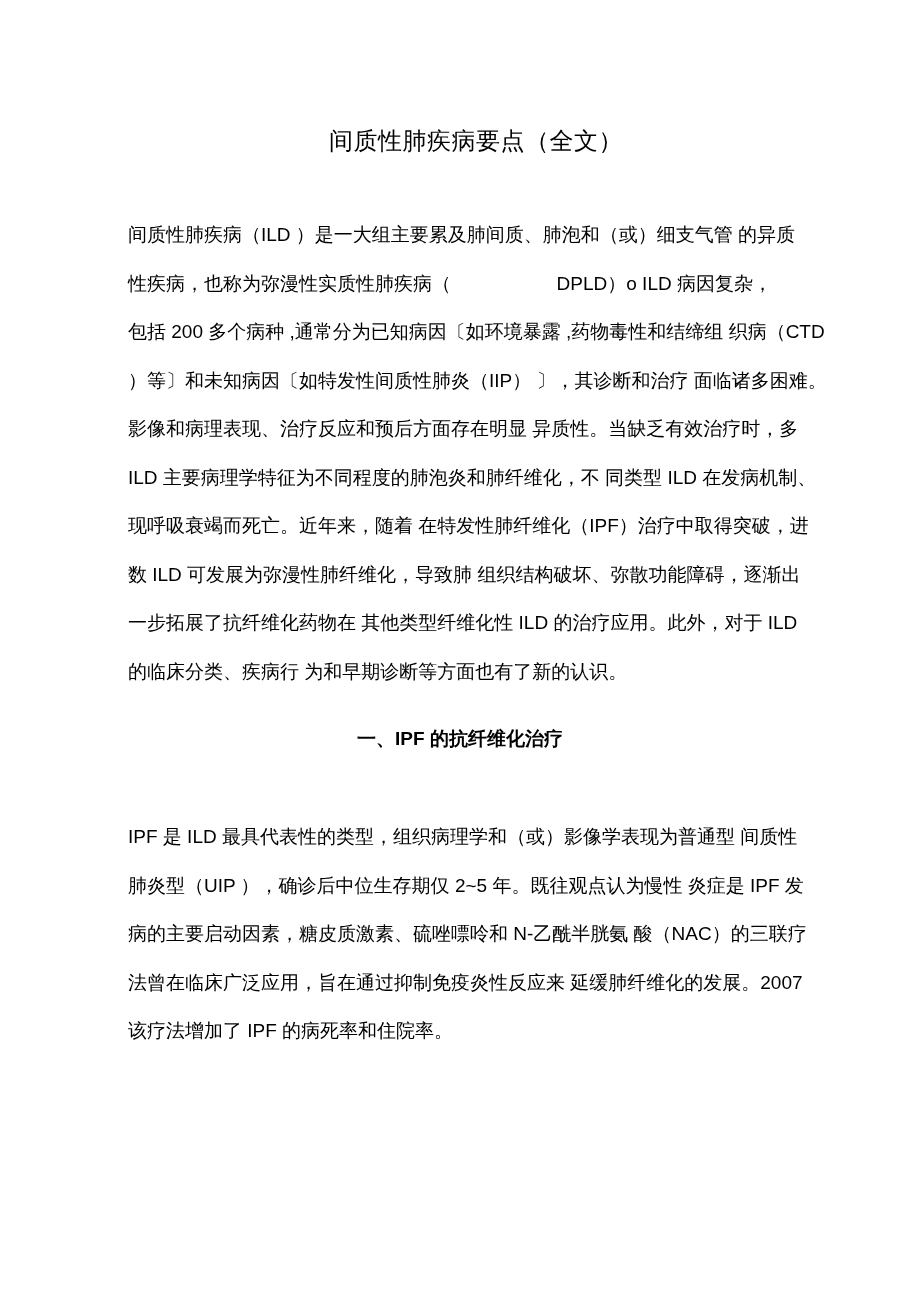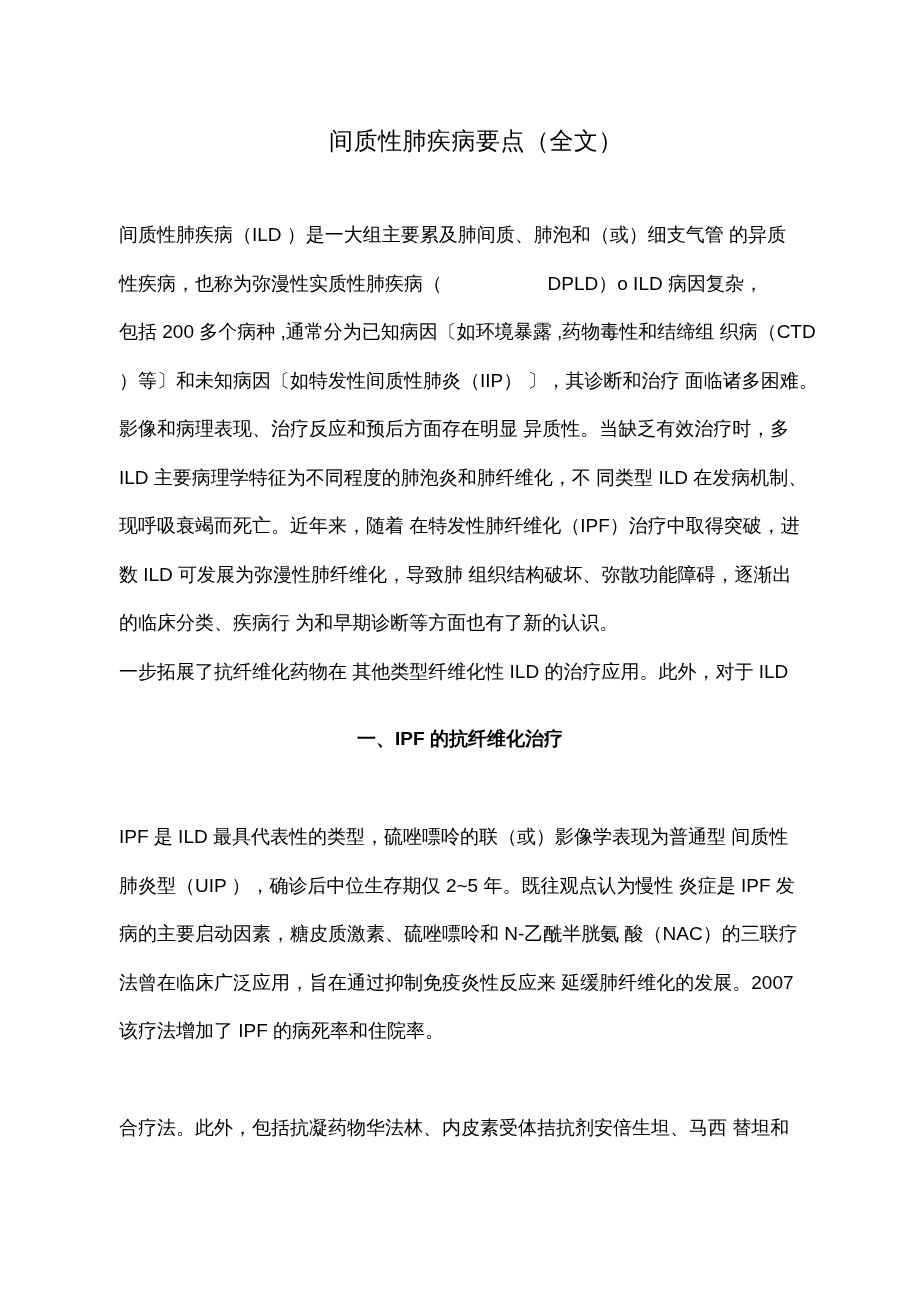--- a/index.html
+++ b/index.html
@@ -36,21 +36,21 @@
     width: 100%;
     margin: 0;
     text-align: center;
     font-size: 19px;
     font-weight: 700;
     line-height: 48.5px;
     white-space: pre;
   }
   .para {
     position: absolute;
-    left: 119px;
+    left: 128px;
     width: 672px;
     font-size: 19px;
   }
   .para-1 { top: 211px; }
   .para-2 { top: 813px; }
   .para-3 { top: 1104px; }
   .line {
     height: 48.5px;
     line-height: 48.5px;
     white-space: pre;
@@ -65,30 +65,29 @@
 
   <div class="para para-1">
       <div class="line">间质性肺疾病（ILD ）是一大组主要累及肺间质、肺泡和（或）细支气管 的异质</div>
       <div class="line">性疾病，也称为弥漫性实质性肺疾病（                    DPLD）o ILD 病因复杂，</div>
       <div class="line">包括 200 多个病种 ,通常分为已知病因〔如环境暴露 ,药物毒性和结缔组 织病（CTD</div>
       <div class="line">）等〕和未知病因〔如特发性间质性肺炎（IIP） 〕，其诊断和治疗 面临诸多困难。</div>
       <div class="line">影像和病理表现、治疗反应和预后方面存在明显 异质性。当缺乏有效治疗时，多</div>
       <div class="line">ILD 主要病理学特征为不同程度的肺泡炎和肺纤维化，不 同类型 ILD 在发病机制、</div>
       <div class="line">现呼吸衰竭而死亡。近年来，随着 在特发性肺纤维化（IPF）治疗中取得突破，进</div>
       <div class="line">数 ILD 可发展为弥漫性肺纤维化，导致肺 组织结构破坏、弥散功能障碍，逐渐出</div>
+      <div class="line">一步拓展了抗纤维化药物在 其他类型纤维化性 ILD 的治疗应用。此外，对于 ILD</div>
       <div class="line">的临床分类、疾病行 为和早期诊断等方面也有了新的认识。</div>
-      <div class="line">一步拓展了抗纤维化药物在 其他类型纤维化性 ILD 的治疗应用。此外，对于 ILD</div>
     </div>
 
   <h2 class="section-heading">一、IPF 的抗纤维化治疗</h2>
 
   <div class="para para-2">
-      <div class="line">IPF 是 ILD 最具代表性的类型，硫唑嘌呤的联（或）影像学表现为普通型 间质性</div>
+      <div class="line">IPF 是 ILD 最具代表性的类型，组织病理学和（或）影像学表现为普通型 间质性</div>
       <div class="line">肺炎型（UIP ），确诊后中位生存期仅 2~5 年。既往观点认为慢性 炎症是 IPF 发</div>
       <div class="line">病的主要启动因素，糖皮质激素、硫唑嘌呤和 N-乙酰半胱氨 酸（NAC）的三联疗</div>
       <div class="line">法曾在临床广泛应用，旨在通过抑制免疫炎性反应来 延缓肺纤维化的发展。2007</div>
       <div class="line">该疗法增加了 IPF 的病死率和住院率。</div>
     </div>
 
   <div class="para para-3">
-      <div class="line">合疗法。此外，包括抗凝药物华法林、内皮素受体拮抗剂安倍生坦、马西 替坦和</div>
     </div>
 </div>
 
 </body></html>

